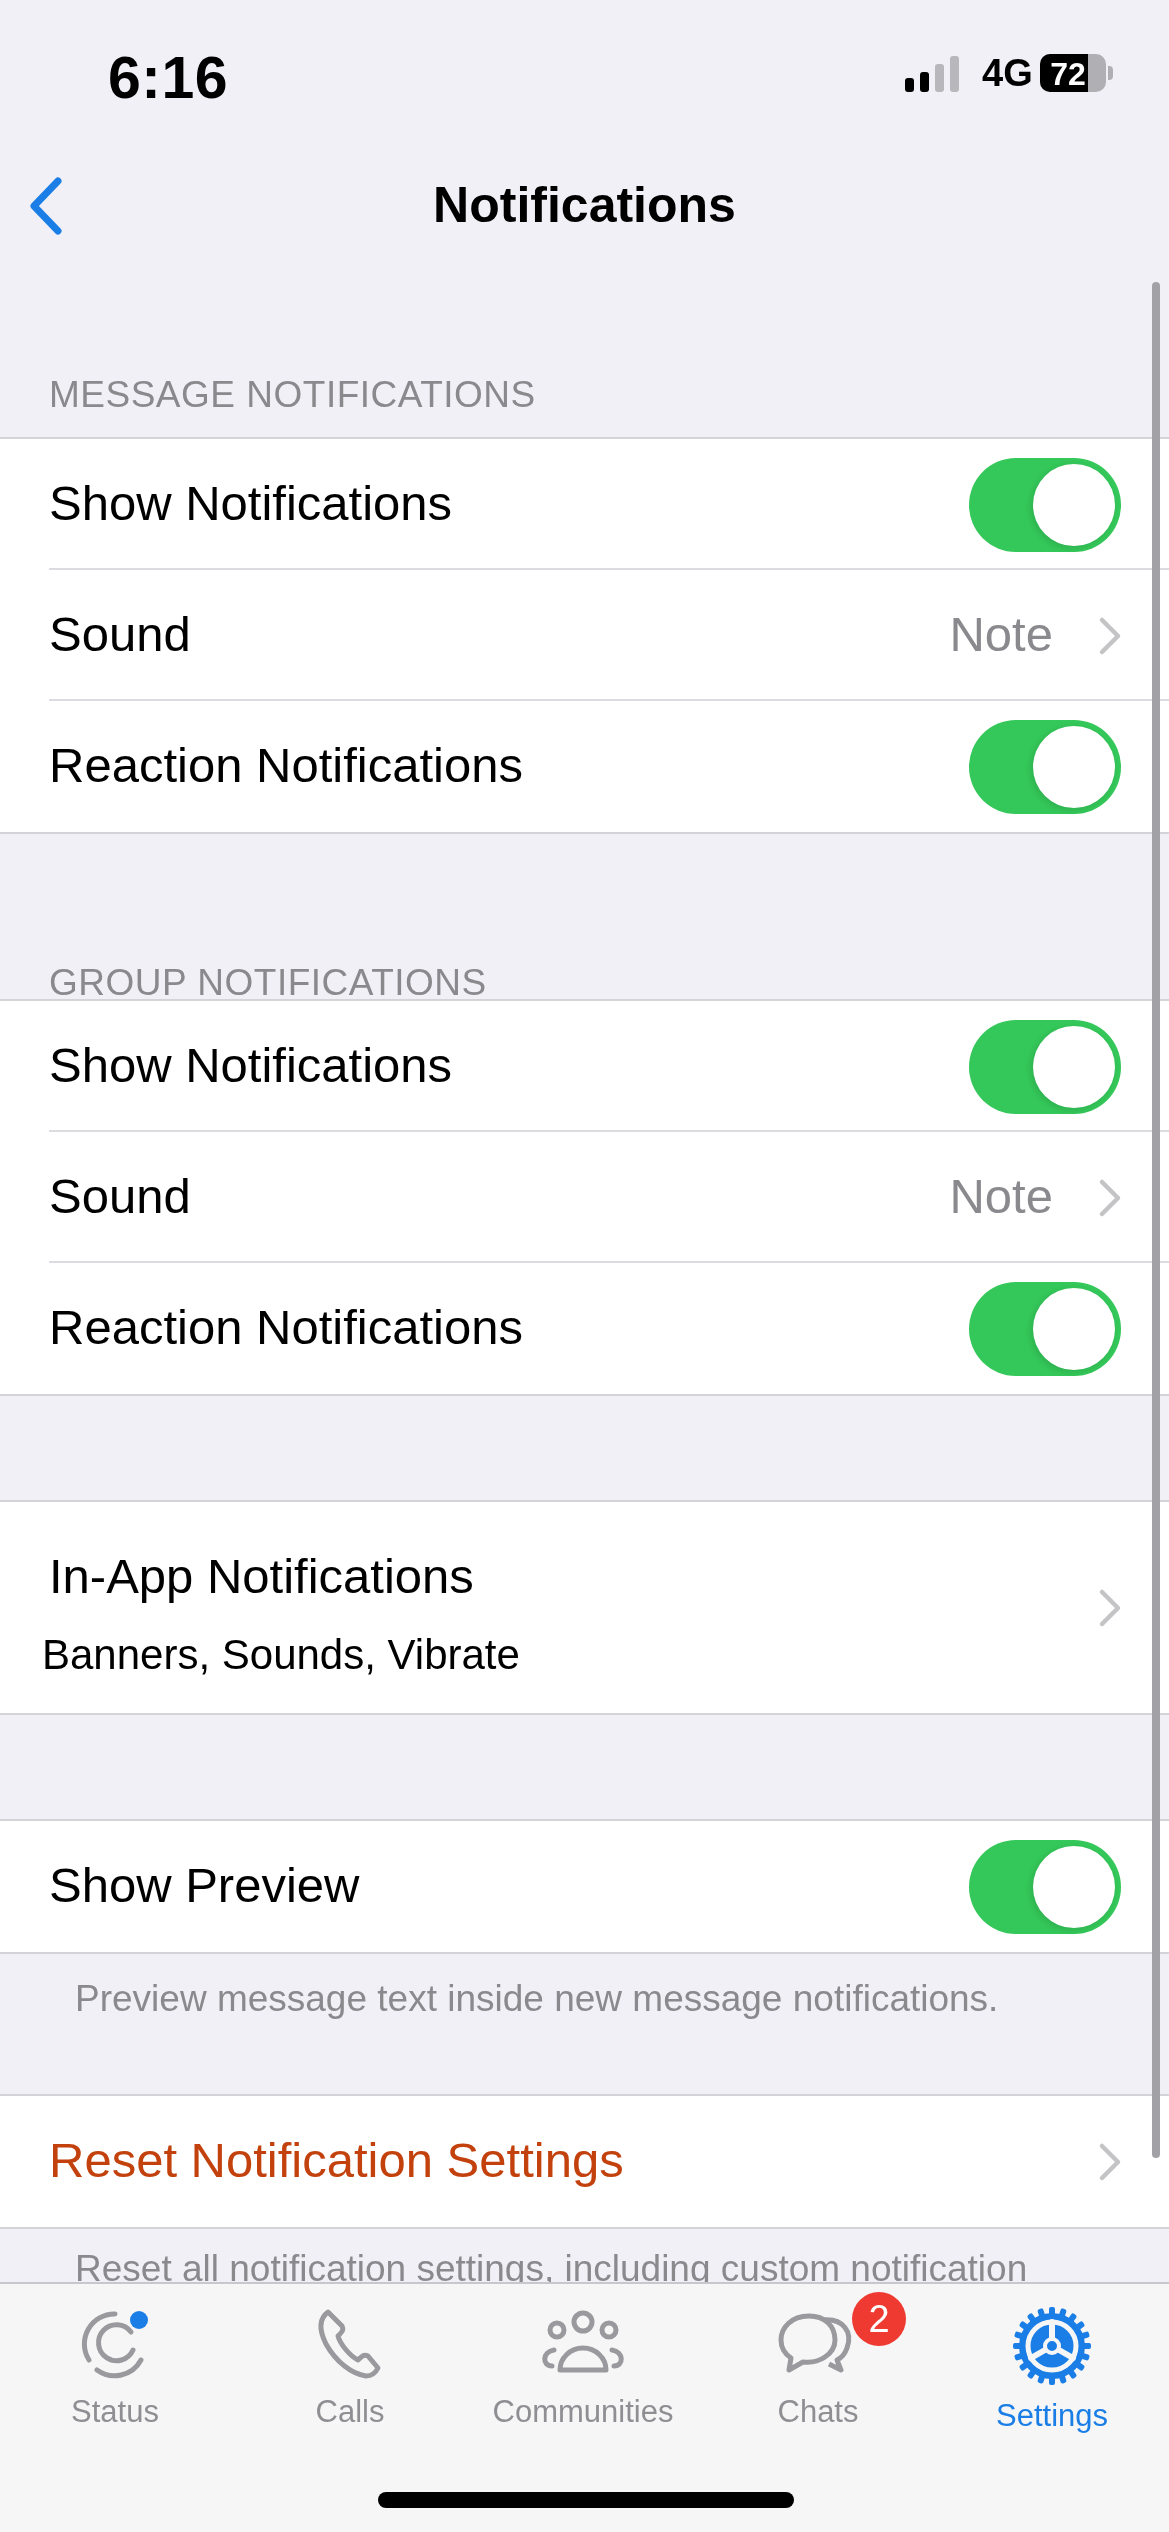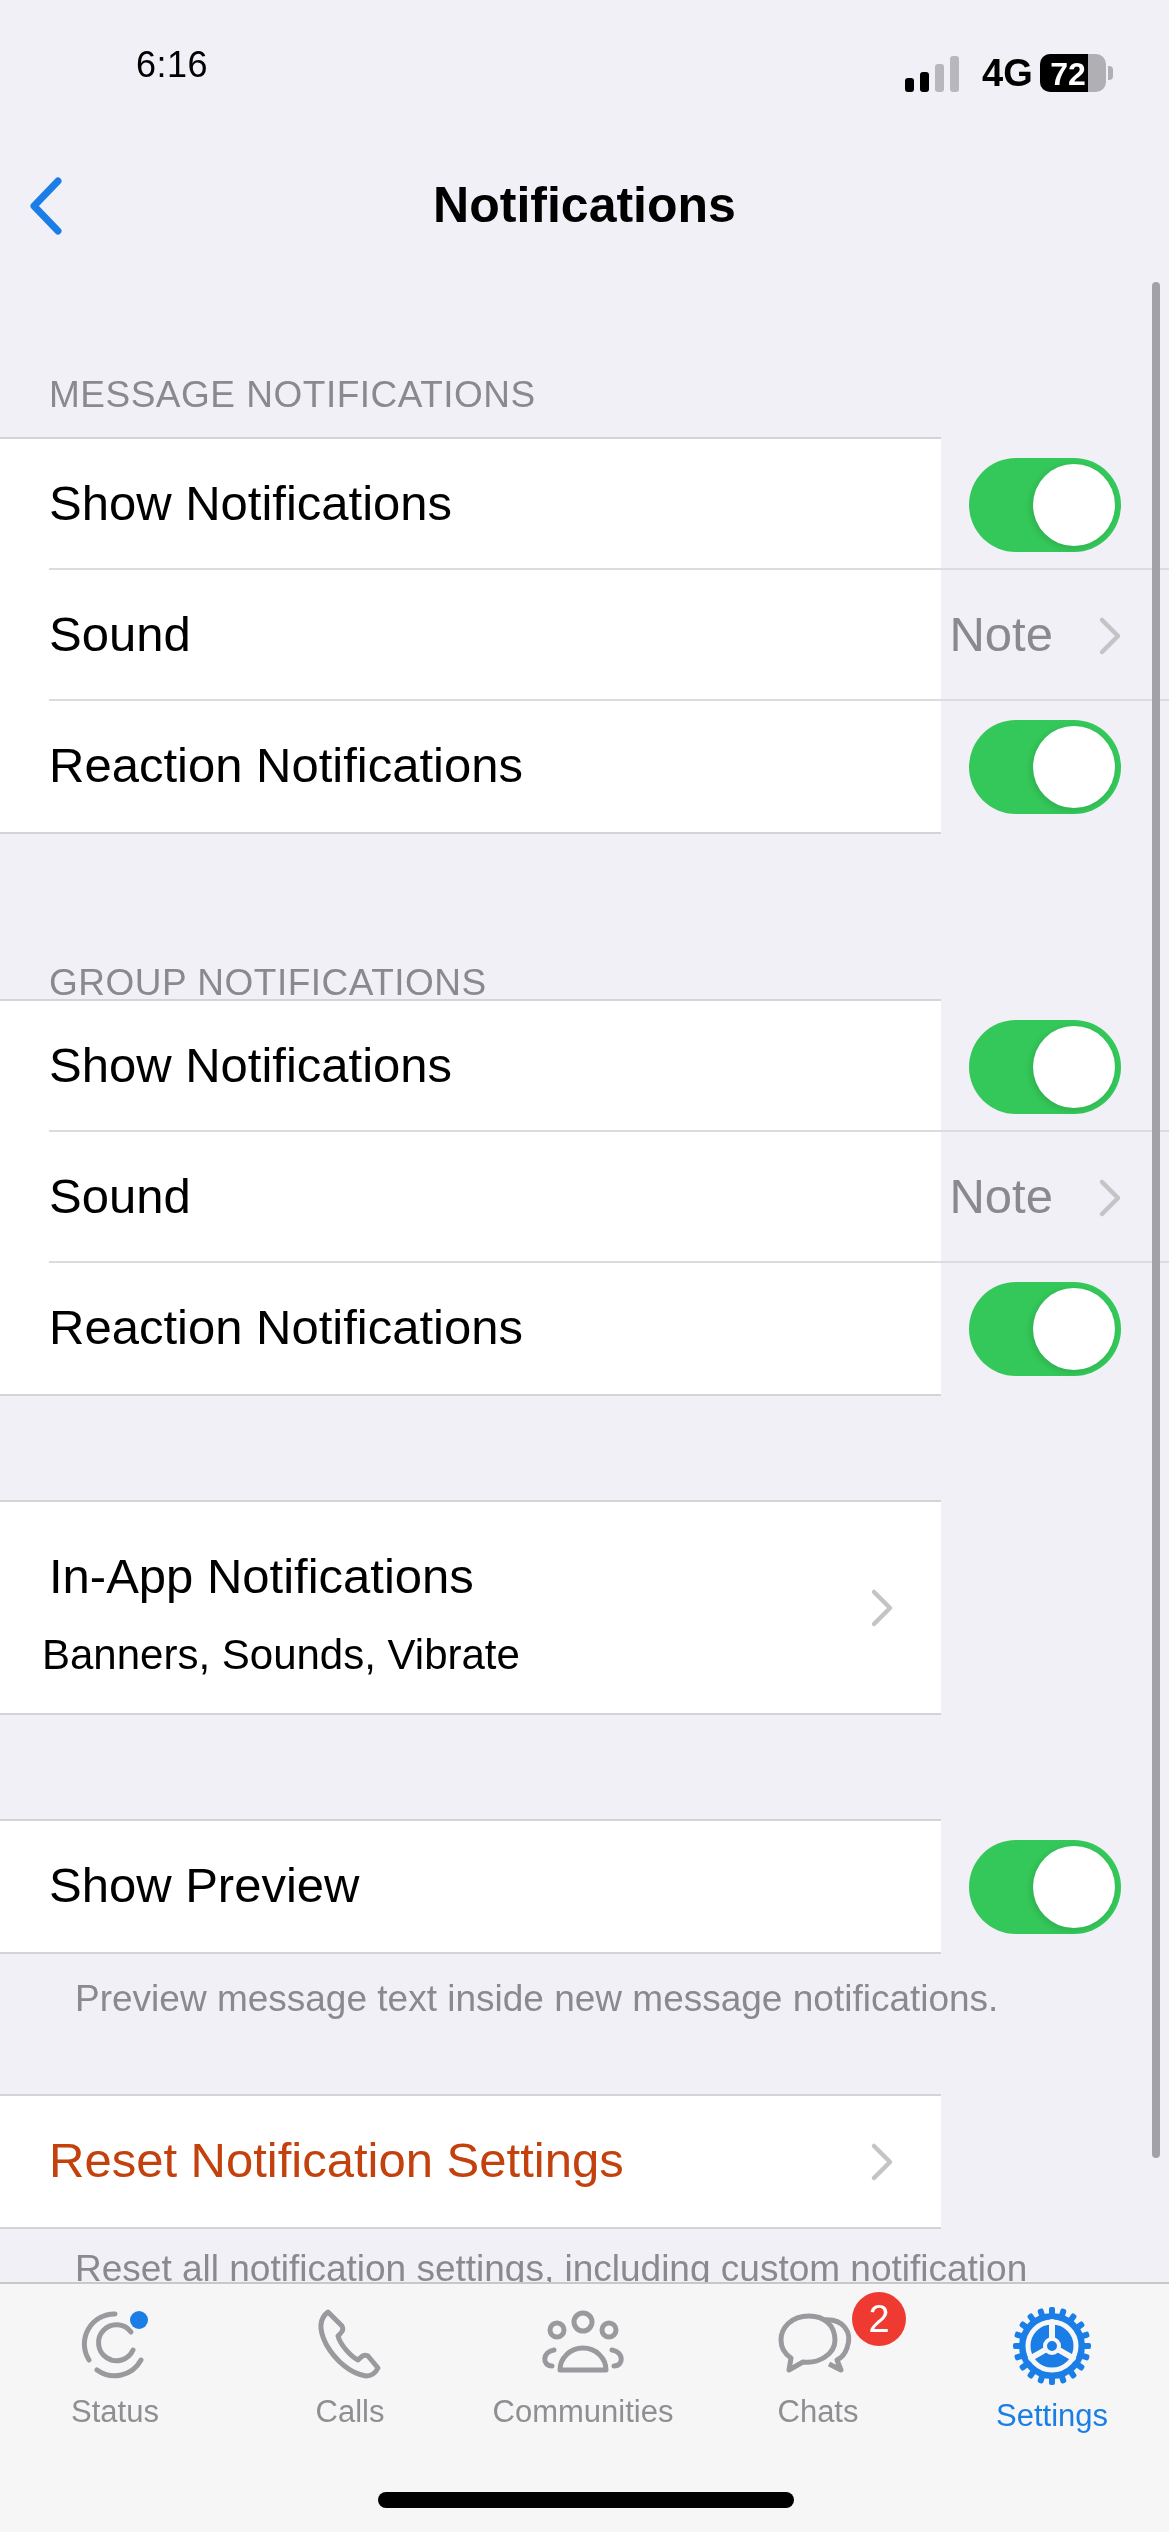--- a/index.html
+++ b/index.html
@@ -1,29 +1,29 @@
 <!DOCTYPE html>
 <html><head>
 <meta charset="utf-8">
 <style>
   html, body { margin:0; padding:0; }
   body { width:1169px; height:2532px; position:relative; overflow:hidden; background:#f0f0f6; font-family:"Liberation Sans", sans-serif; color:#000; }
   .abs { position:absolute; }
-  .status-time { left:108px; top:44px; font-size:36px; font-weight:normal; letter-spacing:0.5px;margin-left:28px; }
+  .status-time { left:108px; top:44px; font-size:59px; font-weight:bold; letter-spacing:0.5px; }
   .signal { left:905px; top:56px; width:54px; height:36px; }
   .signal span { position:absolute; bottom:0; width:9px; border-radius:3px; background:#000; }
   .net { left:982px; top:52px; font-size:38px; font-weight:bold; }
   .battery { left:1040px; top:54px; width:66px; height:38px; border-radius:10px; background:#b0b0b4; overflow:hidden; }
   .battery-fill { position:absolute; left:0; top:0; bottom:0; background:#000; }
   .battery-text { position:absolute; left:0; width:56px; top:2px; text-align:center; color:#fff; font-weight:bold; font-size:32px; }
   .battery-tip { left:1108px; top:66px; width:5px; height:14px; background:#b0b0b4; border-radius:0 4px 4px 0; }
   .back { left:22px; top:172px; width:48px; height:68px; cursor:pointer; }
   .nav-title { left:0; width:1169px; top:176px; text-align:center; font-size:50px; font-weight:bold; }
   .section-header { left:49px; font-size:37px; color:#8a8a8e; letter-spacing:0.5px; }
-  .group { left:0; width:941px; background:#fff; border-top:2px solid #d4d4d8; border-bottom:2px solid #d4d4d8; }
+  .group { left:0; width:1169px; background:#fff; border-top:2px solid #d4d4d8; border-bottom:2px solid #d4d4d8; }
   .row { position:absolute; left:0; width:1169px; height:131px; }
   .row-divider { position:absolute; left:49px; right:0; bottom:0; height:2px; background:#dcdce0; }
   .row-label { position:absolute; left:49px; top:36px; font-size:49px; }
   .toggle { position:absolute; right:48px; top:19px; width:152px; height:94px; border-radius:47px; background:#34c759; cursor:pointer; }
   .toggle-knob { position:absolute; right:6px; top:6px; width:82px; height:82px; border-radius:50%; background:#fff; box-shadow:-2px 2px 6px rgba(0,0,0,0.12); }
   .value { position:absolute; right:116px; top:36px; font-size:49px; color:#8a8a8e; }
   .chev { position:absolute; right:46px; width:26px; height:40px; }
   .footer-text { left:49px; font-size:37px; color:#8a8a8e;margin-left:26px; }
   .scrollbar { left:1152px; top:282px; width:8px; height:1876px; border-radius:4px; background:#a2a2a6; }
   .tabbar { left:0; top:2282px; width:1169px; height:250px; background:#f6f6f6; border-top:2px solid #c8c8cc; }

